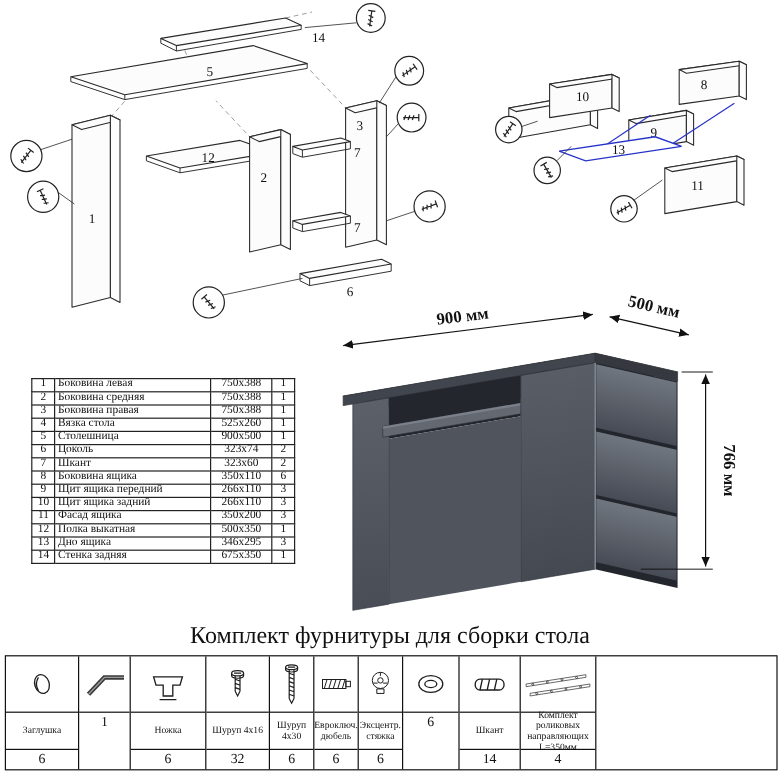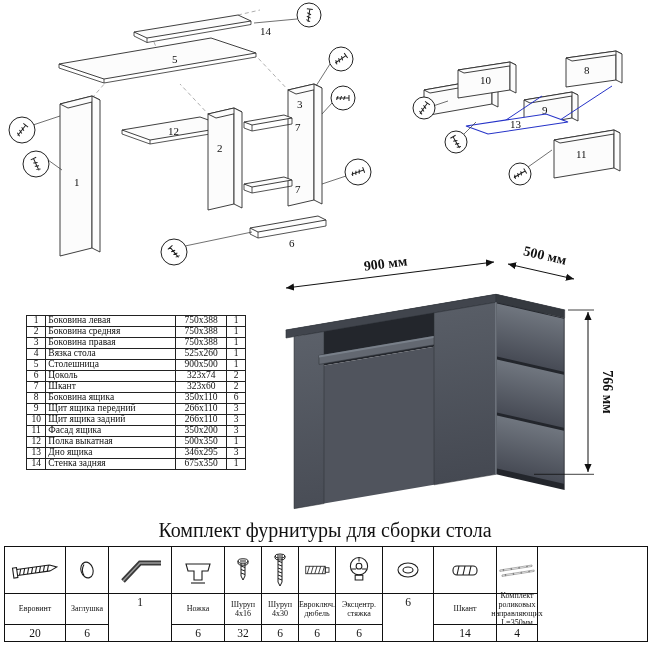--- a/index.html
+++ b/index.html
@@ -388,33 +388,20 @@
           <td class="c-qty">1</td>
         </tr>
       </tbody>
   </table>
 </div>
 
 <div id="hw-title" class="abs">Комплект фурнитуры для сборки стола</div>
 
 <div id="hw-table" class="abs">
 
-    <div class="hw-col">
-      <div class="hw-icon">
-        <svg width="54" height="40" viewBox="0 0 54 40">
-    <g fill="none" stroke="#1d1d1d" stroke-width="1.1" transform="rotate(-8 27 20)">
-      <rect x="5" y="15" width="4" height="10"></rect>
-      <path d="M9,17 H42 M9,23 H42 M42,17 L49,20 L42,23"></path>
-      <path d="M13,17 l-2,6 M17,17 l-2,6 M21,17 l-2,6 M25,17 l-2,6 M29,17 l-2,6 M33,17 l-2,6 M37,17 l-2,6 M41,17 l-2,6"></path>
-    </g>
-  </svg>
-      </div>
-      <div class="hw-name">Евровинт</div>
-      <div class="hw-qty">20</div>
-    </div>
 
     <div class="hw-col">
       <div class="hw-icon">
         <svg width="40" height="40" viewBox="0 0 40 40">
     <g fill="none" stroke="#1d1d1d" stroke-width="1.1">
       <ellipse cx="20" cy="20" rx="6" ry="8" transform="rotate(-18 20 20)"></ellipse>
       <path d="M17,14.5 a7,9 0 0 0 0,11"></path>
     </g>
   </svg>
       </div>

